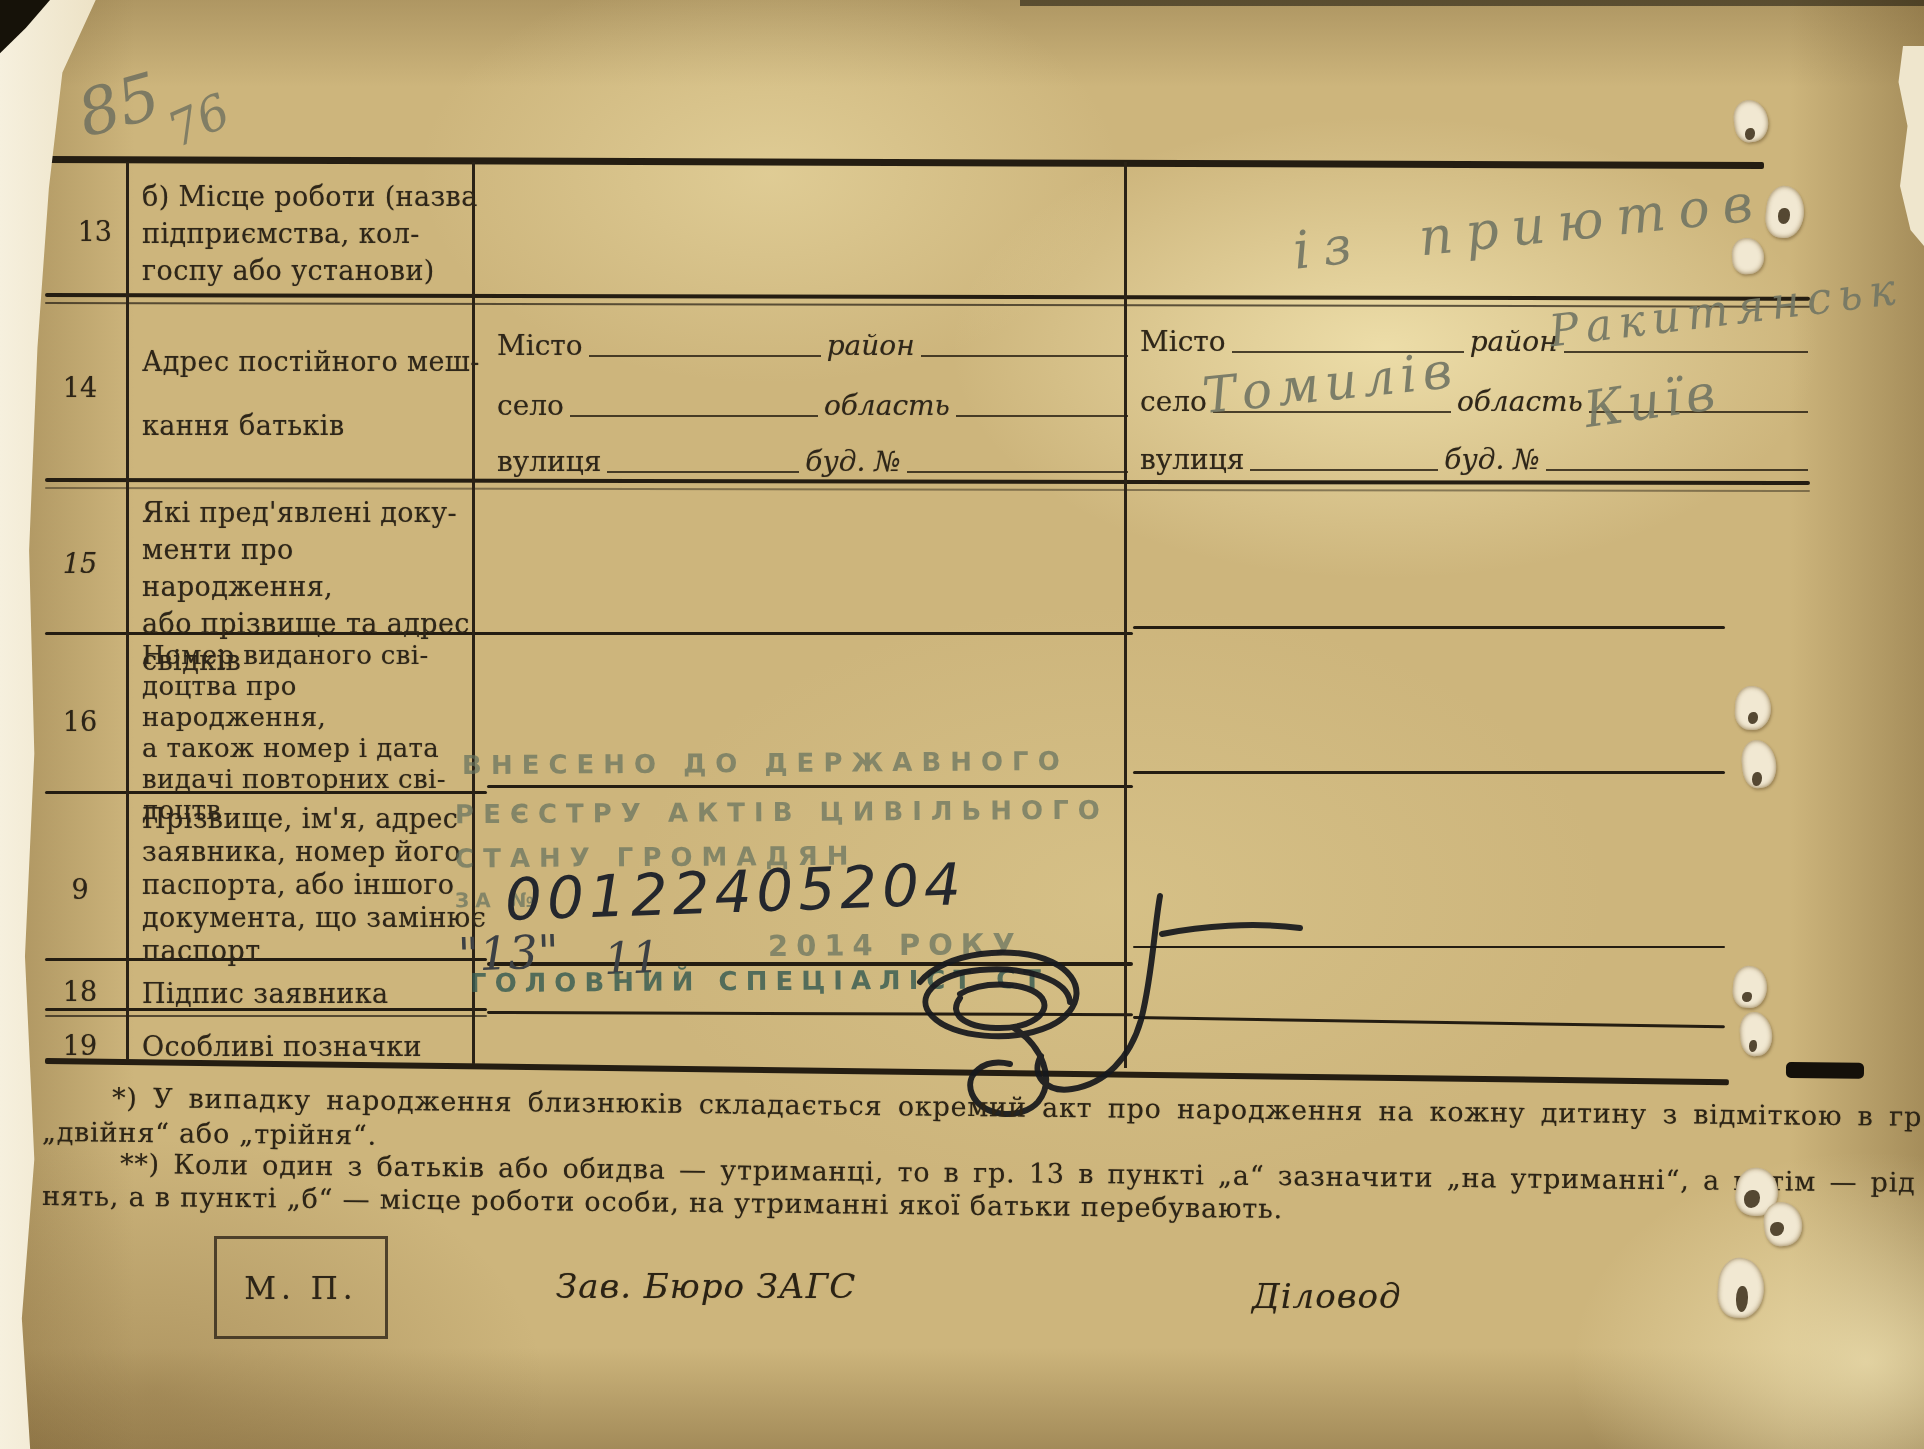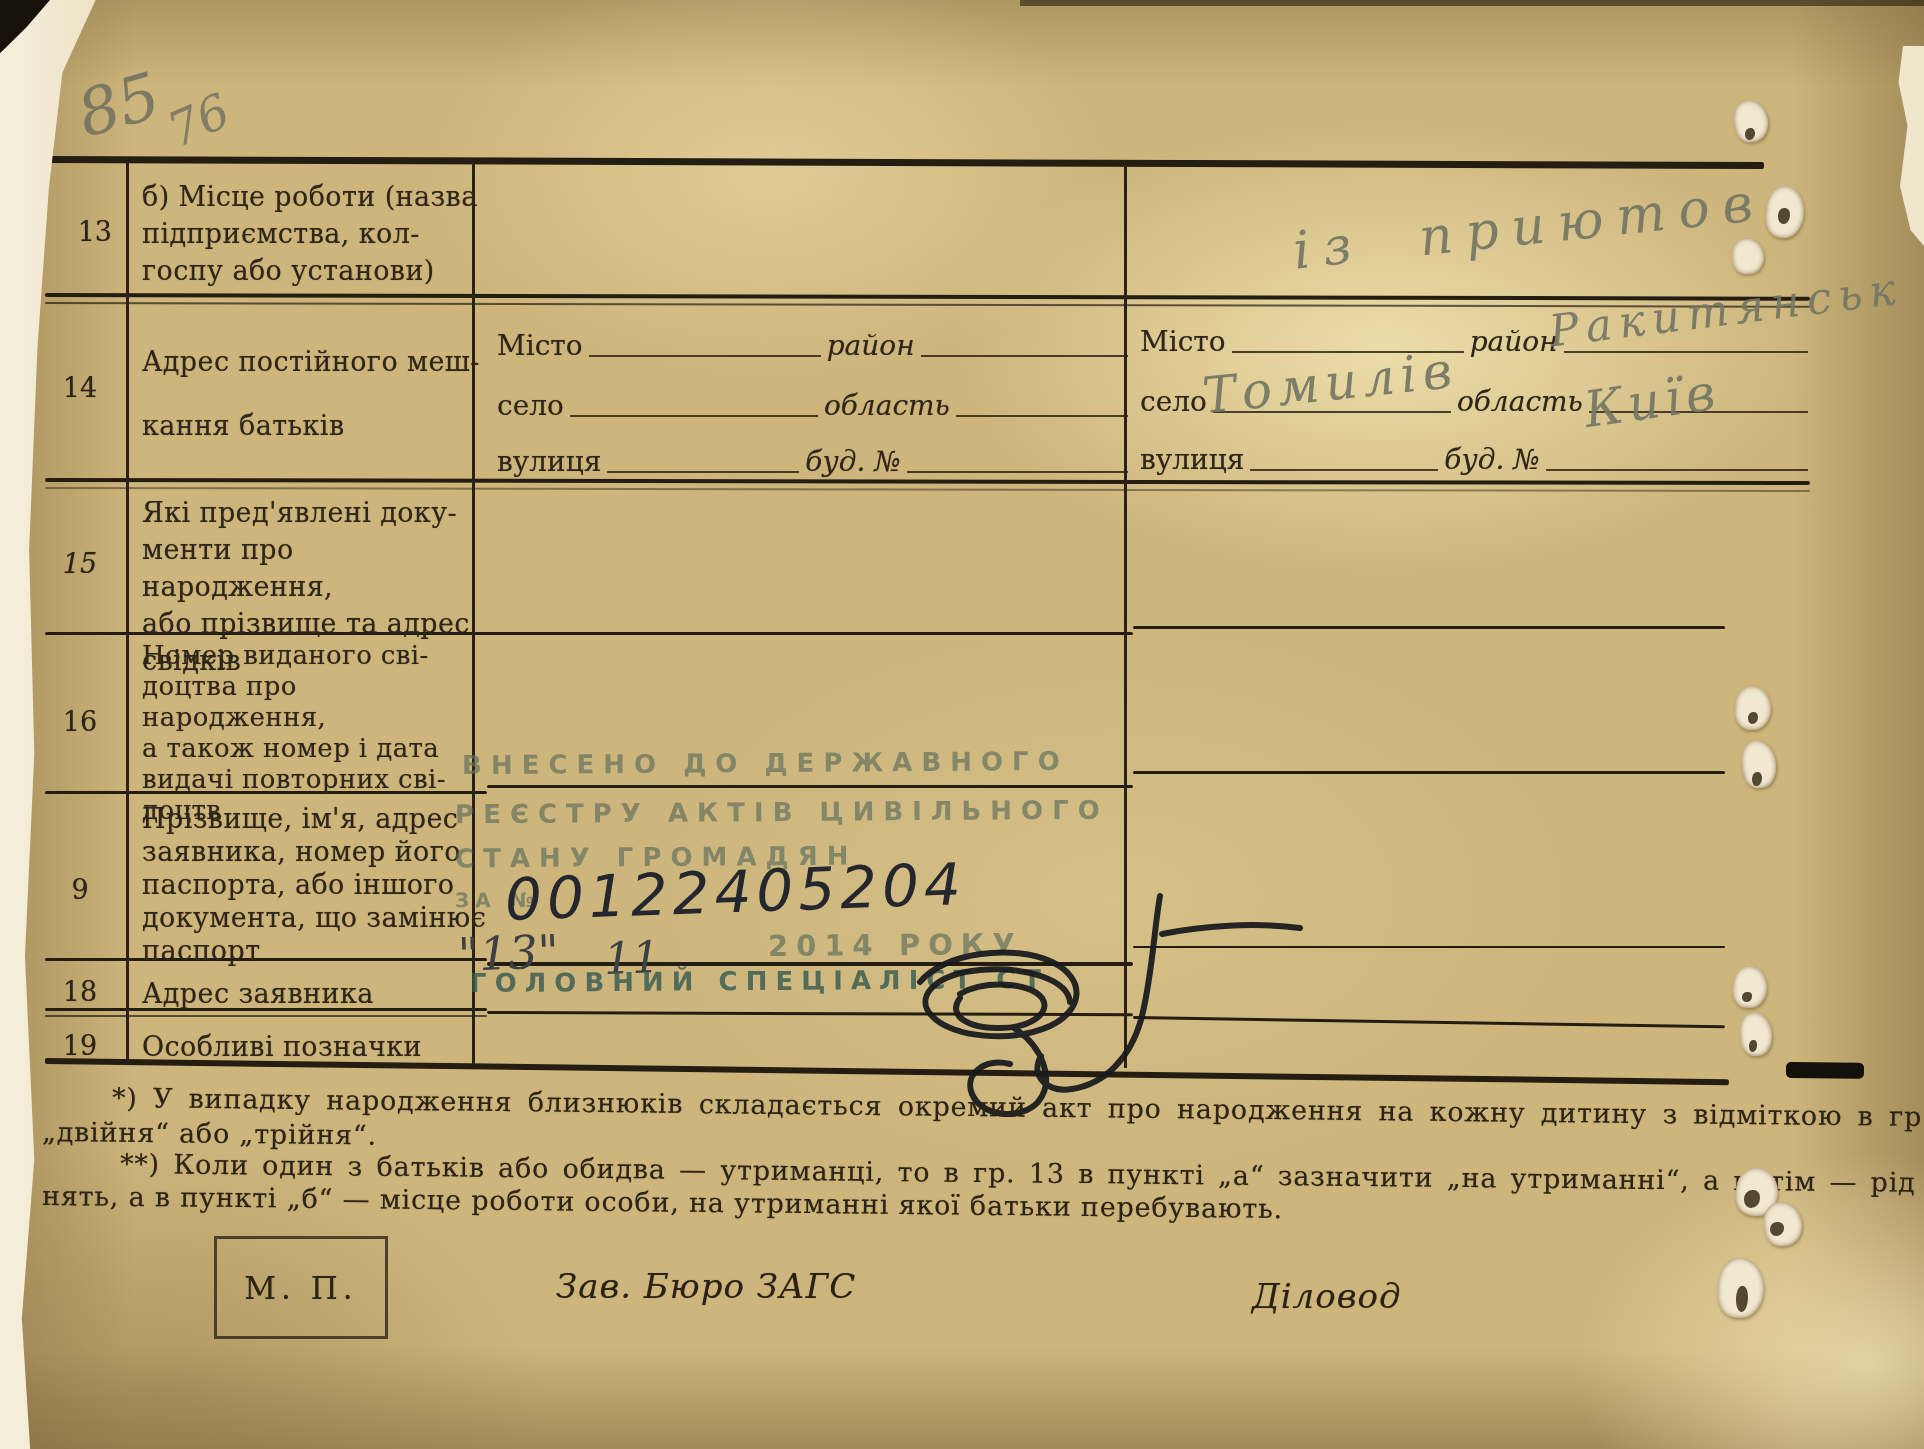--- a/index.html
+++ b/index.html
@@ -104,21 +104,21 @@
   <div class="lbl" style="left:142px;top:640px;font-size:26px;line-height:31px;">Номер виданого сві-
 доцтва про народження,
 а також номер і дата
 видачі повторних сві-
 доцтв</div>
   <div class="lbl" style="left:142px;top:802px;line-height:33px;">Прізвище, ім'я, адрес
 заявника, номер його
 паспорта, або іншого
 документа, що замінює
 паспорт</div>
-  <div class="lbl" style="left:142px;top:975px;">Адрес заявника</div>
+  <div class="lbl" style="left:142px;top:975px;">Підпис заявника</div>
   <div class="lbl" style="left:142px;top:1028px;">Особливі позначки</div>
 
   <div class="addr" style="left:497px;top:332px;width:631px;">
     <span class="word">Місто</span>
     <span class="fill" style="width:232px;"></span>
     <span class="word2">район</span>
     <span class="fill grow"></span>
   </div>
   <div class="addr" style="left:497px;top:392px;width:631px;">
     <span class="word">село</span>

